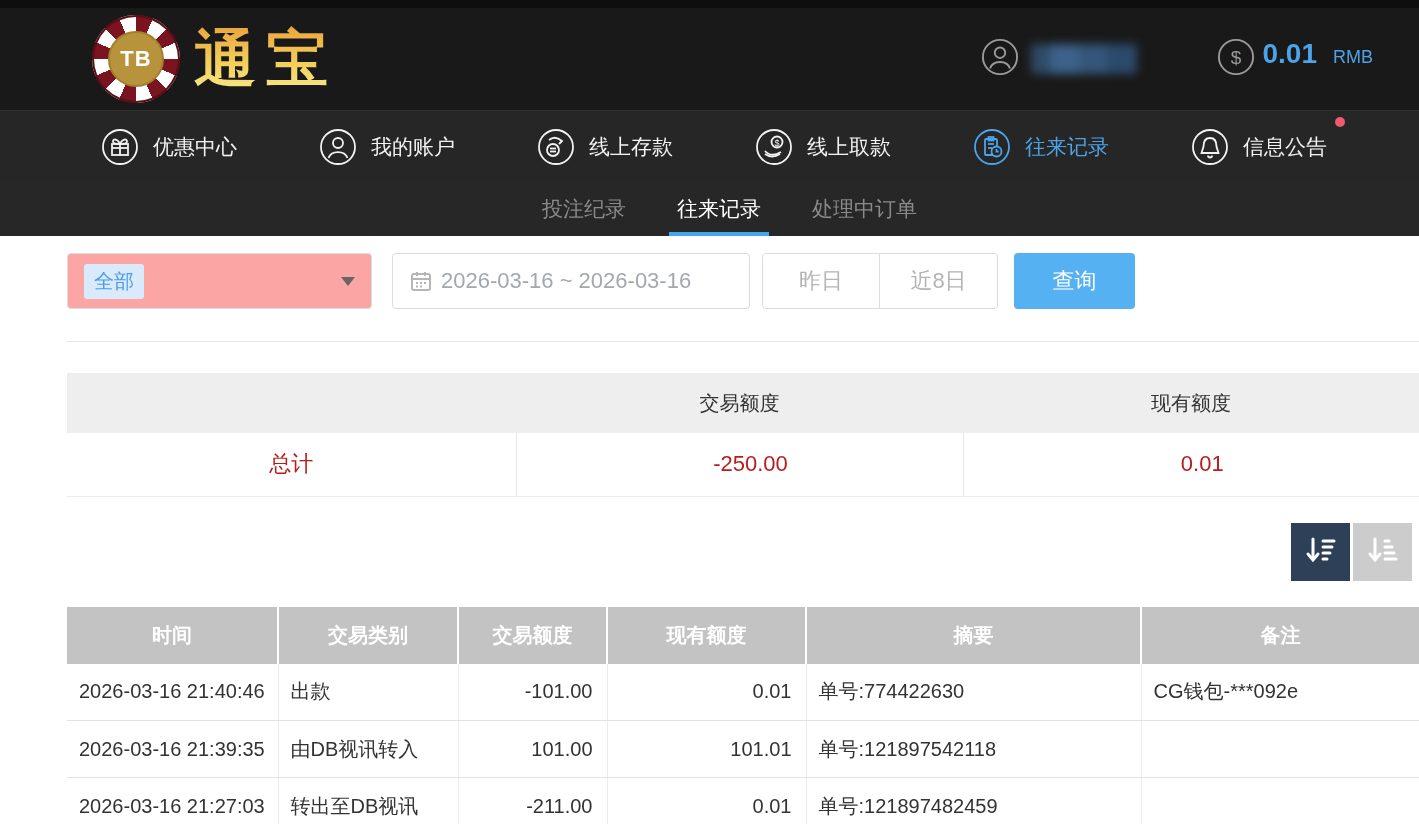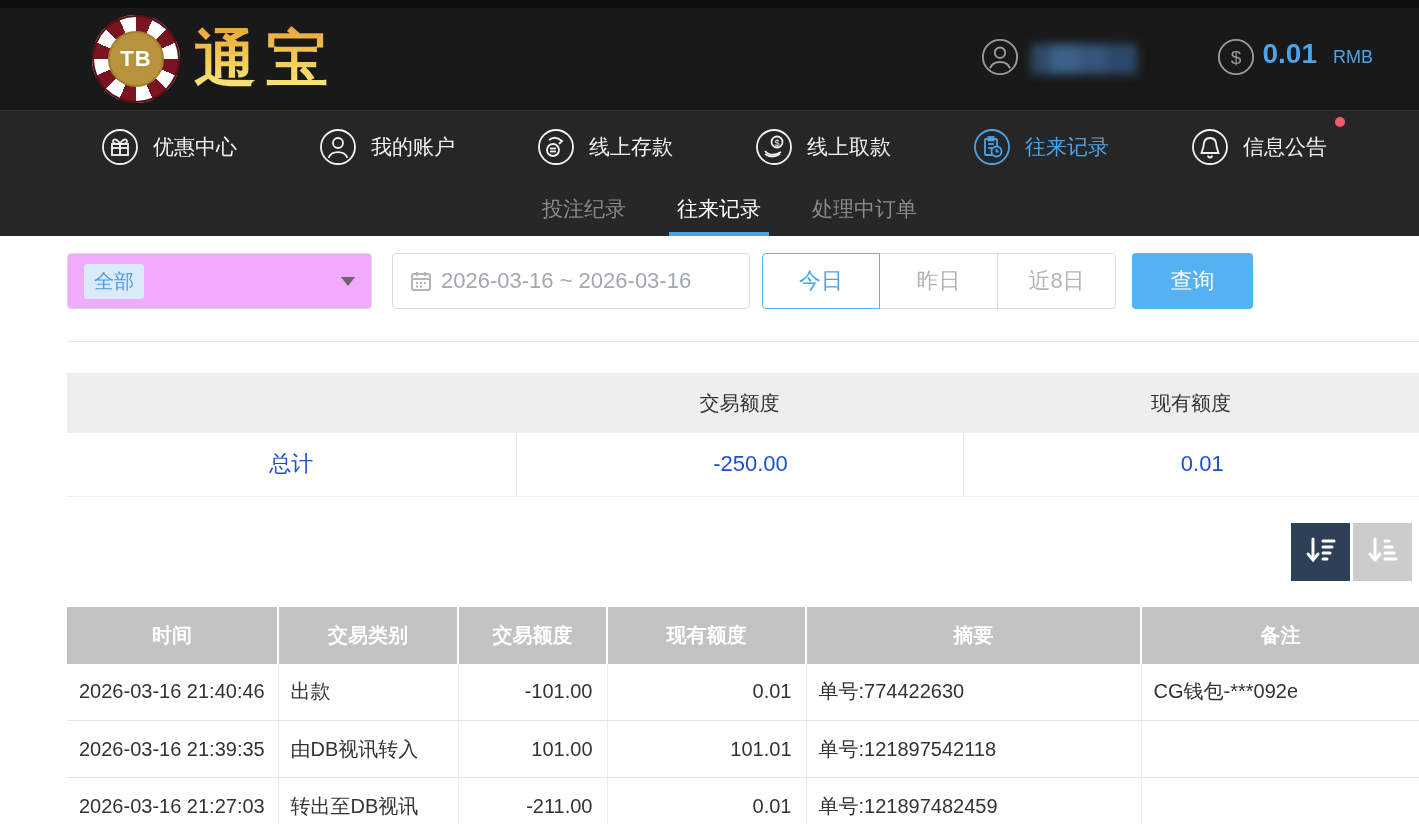--- a/index.html
+++ b/index.html
@@ -40,39 +40,39 @@
   .nav-dot{position:absolute;top:-10px;right:-18px;width:10px;height:10px;border-radius:50%;background:var(--dot);}
 
   
   .subtab-bar{height:54px;background:var(--subtab-bg);display:flex;align-items:center;justify-content:center;gap:47px;padding-left:40px;}
   .subtab{color:#8a8a8a;font-size:21px;height:54px;display:flex;align-items:center;cursor:pointer;position:relative;padding:0 2px;}
   .subtab.active{color:#ffffff;}
   .subtab.active::after{content:"";position:absolute;left:-6px;right:-6px;bottom:0;height:4px;background:#42a8ec;}
 
   
   .filter-row{display:flex;align-items:center;margin:17px 0 0 67px;}
-  .select-box{width:305px;height:56px;border:1px solid #dcdcdc;border-radius:4px;display:flex;align-items:center;padding:0 16px;justify-content:space-between;background:#f0abfc;cursor:pointer;}
+  .select-box{width:305px;height:56px;border:1px solid #dcdcdc;border-radius:4px;display:flex;align-items:center;padding:0 16px;justify-content:space-between;background:#fca5a5;cursor:pointer;}
   .select-chip{background:#d9eafb;color:#4a9ce8;font-size:20px;padding:4px 10px;border-radius:3px;}
   .caret{width:0;height:0;border-left:7px solid transparent;border-right:7px solid transparent;border-top:9px solid #666;}
   .date-box{width:358px;height:56px;border:1px solid #dcdcdc;border-radius:4px;display:flex;align-items:center;gap:8px;padding:0 16px;margin-left:20px;background:#fff;cursor:pointer;}
   .date-text{color:#a2a8ae;font-size:22px;}
   .seg-group{display:flex;margin-left:12px;height:56px;border-radius:4px;overflow:hidden;}
   .seg-btn{width:118px;height:56px;background:#fff;border:1px solid #dcdcdc;border-left-width:0;
     color:#b4b4b4;font-size:22px;display:flex;align-items:center;justify-content:center;cursor:pointer;}
   .seg-btn:first-child{border-left-width:1px;border-radius:4px 0 0 4px;}
   .seg-btn:last-child{border-radius:0 4px 4px 0;}
   .seg-btn.active{border:1px solid #5eb1ee;color:#47a4e8;}
   .query-btn{width:121px;height:56px;margin-left:16px;background:var(--query);border:none;border-radius:4px;
     color:#fff;font-size:22px;cursor:pointer;display:flex;align-items:center;justify-content:center;}
   .filter-divider{height:1px;background:#e6e6e6;margin:32px 0 0 67px;}
 
   
   .summary-table{margin:31px 0 0 67px;width:calc(100% - 67px);border-collapse:collapse;}
   .summary-table thead td{background:#eeeeee;height:60px;font-size:20px;color:#333;text-align:center;}
-  .summary-table tbody td{background:#fff;height:63px;font-size:22px;color:#1d4ed8;text-align:center;border-bottom:1px solid #ececec;}
+  .summary-table tbody td{background:#fff;height:63px;font-size:22px;color:#b91c1c;text-align:center;border-bottom:1px solid #ececec;}
   .summary-table tbody td + td{border-left:1px solid #e8e8e8;padding-left:22px;}
 
   
   .sort-row{display:flex;justify-content:flex-end;margin:26px 7px 0 0;gap:3px;}
   .sort-btn{width:59px;height:58px;border:none;display:flex;align-items:center;justify-content:center;cursor:pointer;}
   .sort-btn.desc{background:var(--sort-dark);}
   .sort-btn.asc{background:#cccccc;}
 
   
   .records-table{margin:26px 0 0 67px;width:calc(100% - 67px);border-collapse:collapse;table-layout:fixed;}
@@ -212,21 +212,20 @@
         <line x1="7" y1="14" x2="9" y2="14"></line>
           <line x1="11" y1="14" x2="13" y2="14"></line>
           <line x1="15" y1="14" x2="17" y2="14"></line>
         <line x1="7" y1="17.5" x2="9" y2="17.5"></line>
           <line x1="11" y1="17.5" x2="13" y2="17.5"></line>
       </svg>
     </span>
     <span class="date-text">2026-03-16 ~ 2026-03-16</span>
   </div>
   <div class="seg-group" id="seg-group">
-      <button class="seg-btn active">今日</button>
       <button class="seg-btn">昨日</button>
       <button class="seg-btn">近8日</button>
     </div>
   <button class="query-btn">查询</button>
 </div>
 <div class="filter-divider"></div>
 
 <table class="summary-table">
   <thead>
     <tr>

